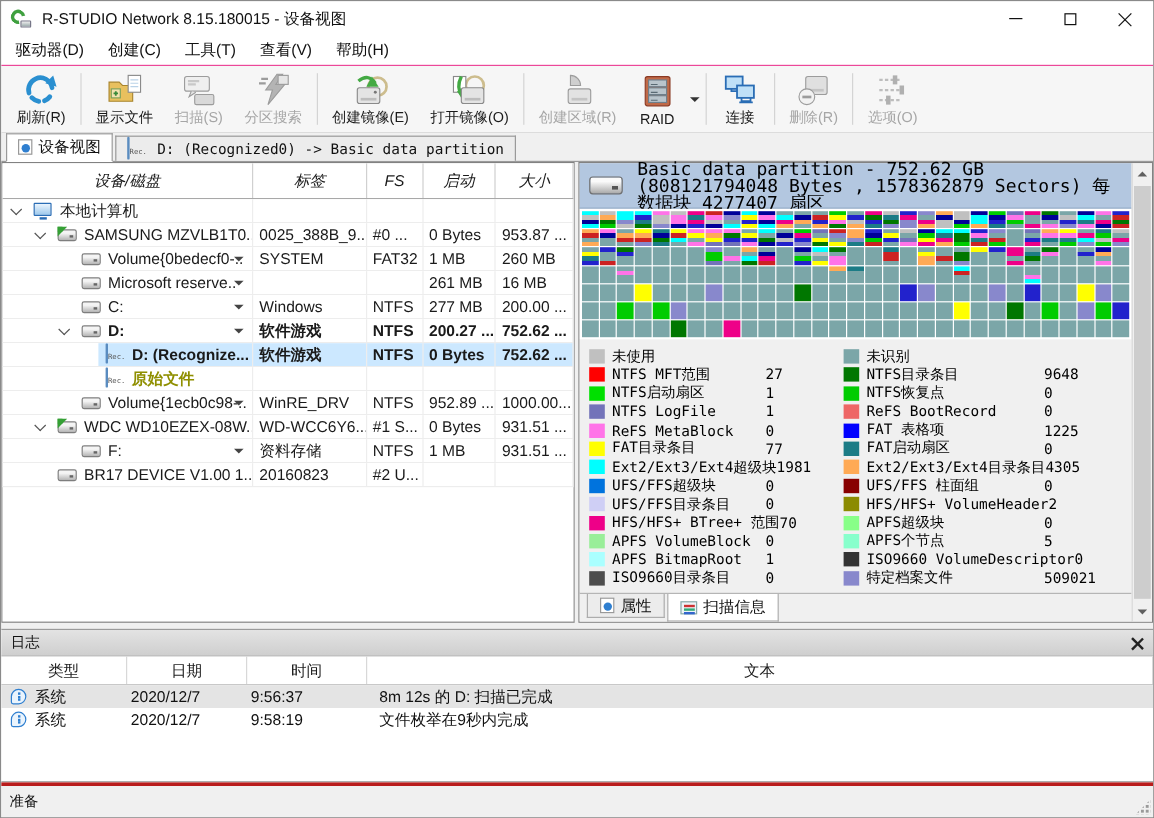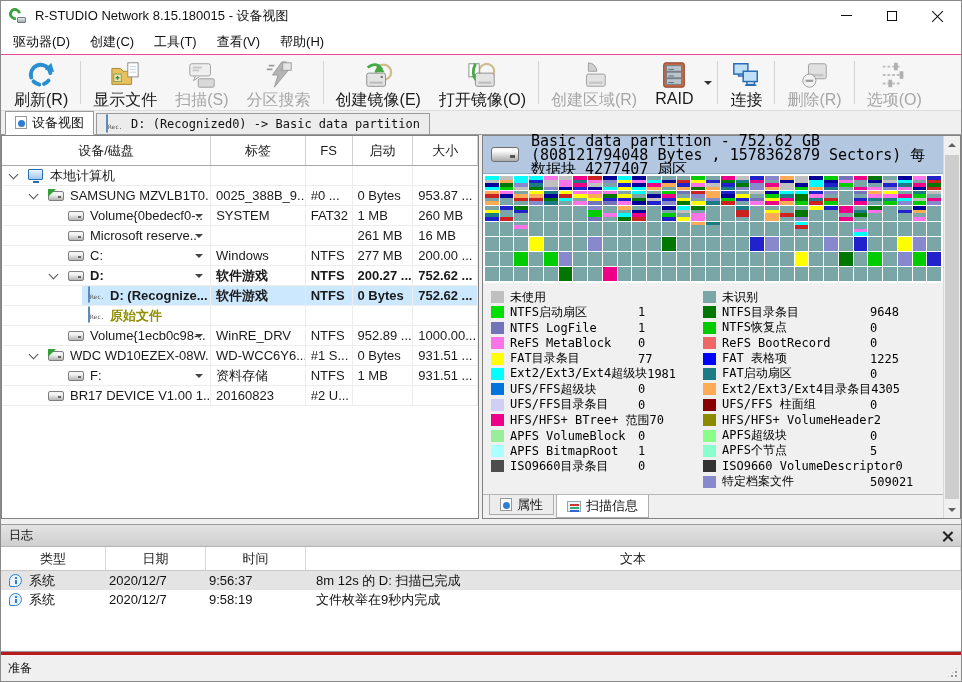--- a/index.html
+++ b/index.html
@@ -22,42 +22,42 @@
 
   
   .menubar { height:25px; background:#fff; display:flex; align-items:center; padding-left:2px; border-bottom:1px solid #ec4899; }
   .menu-item { font-size:13px; color:#111; padding:3px 10px; }
 
   
   .toolbar { height:56px; background:#f6f6f6; display:flex; align-items:stretch; padding:2px 4px; border-bottom:1px solid #dcdcdc; }
   .tb-sep { width:1px; background:#d4d4d4; margin:4px 3px; }
   .tb-btn { display:flex; flex-direction:column; align-items:center; justify-content:flex-start; padding:2px 8px 1px; border:1px solid transparent; }
   .tb-ico { width:32px; height:32px; display:flex; align-items:center; justify-content:center; }
-  .tb-lbl { font-size:16px; color:#1a1a1a; white-space:nowrap; margin-top:0px; }
+  .tb-lbl { font-size:12px; color:#1a1a1a; white-space:nowrap; margin-top:0px; }
   .tb-btn.disabled .tb-lbl { color:#a6a6a6; }
   .tb-split { display:flex; }
   .tb-dd { width:12px; display:flex; align-items:center; justify-content:center; }
   .tb-dd:after { content:""; border:4px solid transparent; border-top-color:#333; margin-top:4px; }
 
   
   .tabrow { height:24px; background:#f0f0f0; display:flex; align-items:flex-end; padding-left:4px; border-bottom:1px solid #9a9a9a; }
   .tab { display:flex; align-items:center; gap:5px; border:1px solid #9a9a9a; border-bottom:none; padding:2px 9px 3px; background:#ececec; margin-right:2px; height:21px; }
   .tab.active { background:#fff; height:24px; margin-bottom:-1px; border-bottom:1px solid #fff; }
   .tab-lbl { font-size:13px; color:#111; white-space:nowrap; }
   .tab-lbl.mono { font-family:"DejaVu Sans Mono",monospace; font-size:12px; }
 
   
   .main { height:384px; display:flex; background:#f0f0f0; }
   .left-panel { width:478px; background:#fff; border:1px solid #828282; overflow:hidden; }
   .v-split { width:3px; background:#f0f0f0; }
   .right-panel { width:479px; border:1px solid #828282; background:#f0f0f0; display:flex; }
   .rp-content { width:460px; display:flex; flex-direction:column; }
 
   
-  .tree-header { display:flex; height:30px; border-bottom:1px solid #a8a8a8; background:#fff; }
+  .tree-header { display:flex; height:30px; border-bottom:1px solid #a8a8a8; background:#fff;font-style:italic; }
   .th-cell { display:flex; align-items:center; justify-content:center; font-size:13px; color:#1a1a1a; border-right:1px solid #d0d0d0; }
   .tree-row { display:flex; height:20px; position:relative; border-bottom:1px solid #ededed; background:#fff; }
   .tree-row .sel-bg { position:absolute; top:0; bottom:0; right:0; background:#cce8ff; display:none; }
   .tree-row.selected .sel-bg { display:block; }
   .cell { position:relative; z-index:1; font-size:13px; color:#1a1a1a; display:flex; align-items:center; border-right:1px solid #ededed; overflow:hidden; white-space:nowrap; }
   .cell.pad { padding-left:5px; }
   .bold { font-weight:bold; }
   .olive { color:#8f8f00; font-weight:bold; }
   .chev { position:absolute; width:7px; height:7px; border-right:1.6px solid #555; border-bottom:1.6px solid #555; transform:rotate(45deg); top:5px; }
   .ddown { position:absolute; right:7px; top:8px; border:4px solid transparent; border-top-color:#444; }
@@ -702,20 +702,25 @@
             </div>
           </div>
         <div class="legend">
           <div class="lg-col l">
               <div class="lg-item">
                 <span class="lg-sw" style="background: rgb(192, 192, 192);"></span>
                 <span class="lg-lbl">未使用</span>
                 <span class="lg-cnt"></span>
               </div>
               <div class="lg-item">
+                <span class="lg-sw" style="background: rgb(255, 0, 0);"></span>
+                <span class="lg-lbl">NTFS MFT范围</span>
+                <span class="lg-cnt">27</span>
+              </div>
+              <div class="lg-item">
                 <span class="lg-sw" style="background: rgb(0, 224, 0);"></span>
                 <span class="lg-lbl">NTFS启动扇区</span>
                 <span class="lg-cnt">1</span>
               </div>
               <div class="lg-item">
                 <span class="lg-sw" style="background: rgb(115, 115, 185);"></span>
                 <span class="lg-lbl">NTFS LogFile</span>
                 <span class="lg-cnt">1</span>
               </div>
               <div class="lg-item">

